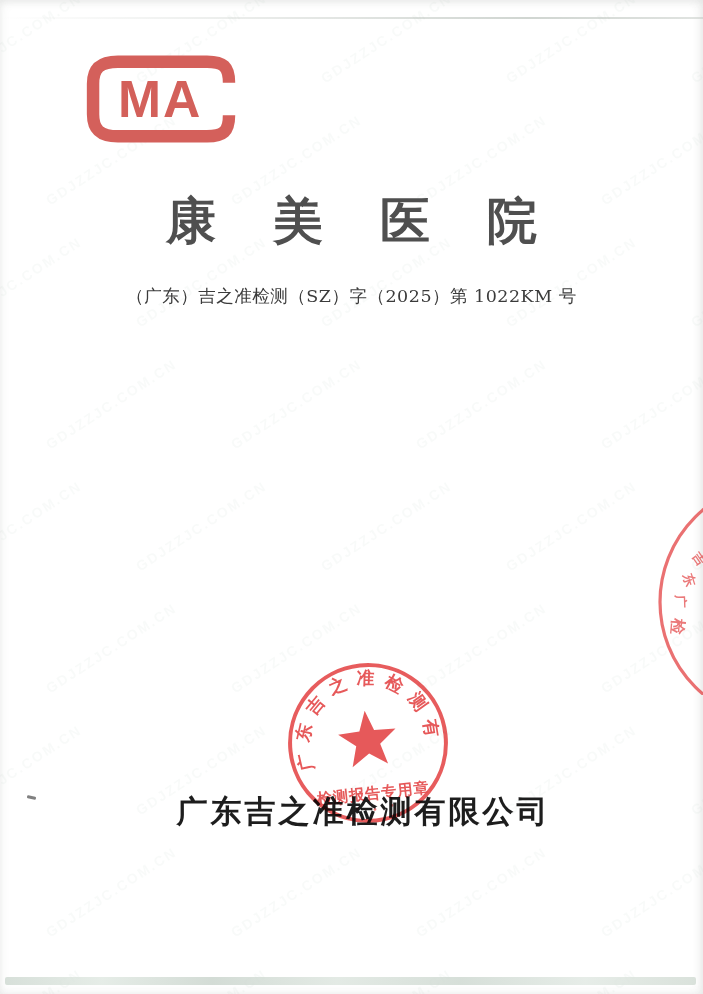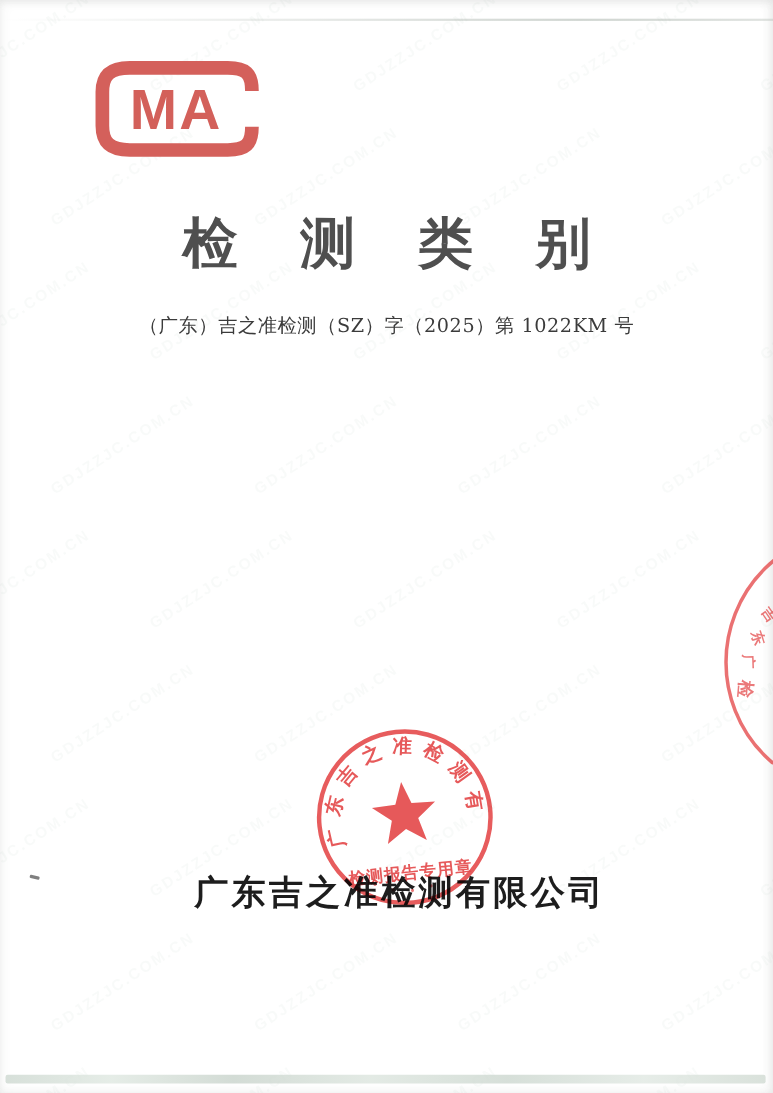--- a/index.html
+++ b/index.html
@@ -116,21 +116,21 @@
 
   <div class="top-edge"></div>
   <div class="bottom-band"></div>
   <div class="speck"></div>
 
   <svg class="cma" width="156" height="90" viewBox="0 0 158 94">
     <path d="M 149 30 C 149 13, 143 8, 126 8 L 33 8 C 14 8, 7 15, 7 31 L 7 63 C 7 79, 14 86, 33 86 L 126 86 C 143 86, 149 81, 149 64" fill="none" stroke="#cf4f49" stroke-width="13" stroke-linecap="butt" opacity=".9"></path>
     <text x="77" y="66" text-anchor="middle" font-family="Liberation Sans, sans-serif" font-size="54" font-weight="bold" letter-spacing="2" fill="#cf4f49" opacity=".9">MA</text>
   </svg>
 
-  <div class="doc-title">检测类别</div>
+  <div class="doc-title">康美医院</div>
 
   <div class="report-no">（广东）吉之准检测（SZ）字（2025）第 1022KM 号</div>
 
   <div class="fields">
   </div>
 
   <div class="footer-company">广东吉之准检测有限公司</div>
 
   <svg class="seal" width="170" height="170" viewBox="0 0 168 168">
     <g transform="rotate(-6 84 84)" fill="#e23b3c">

